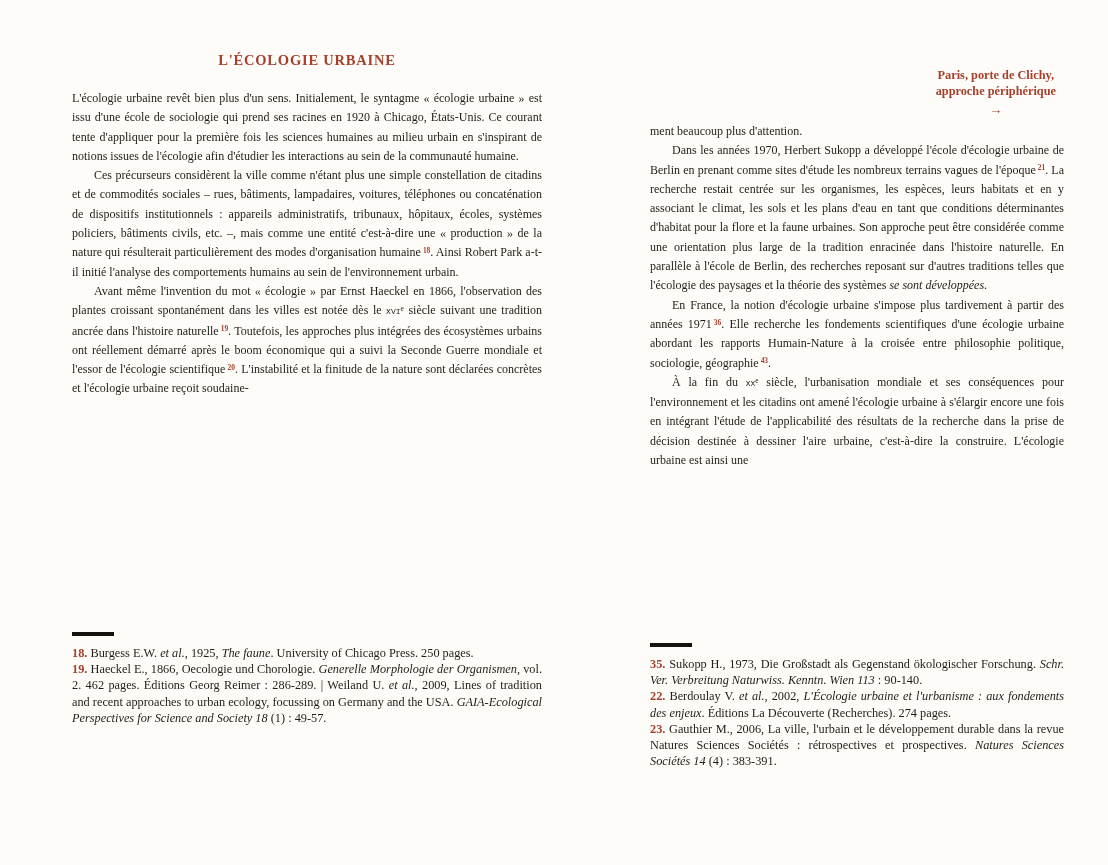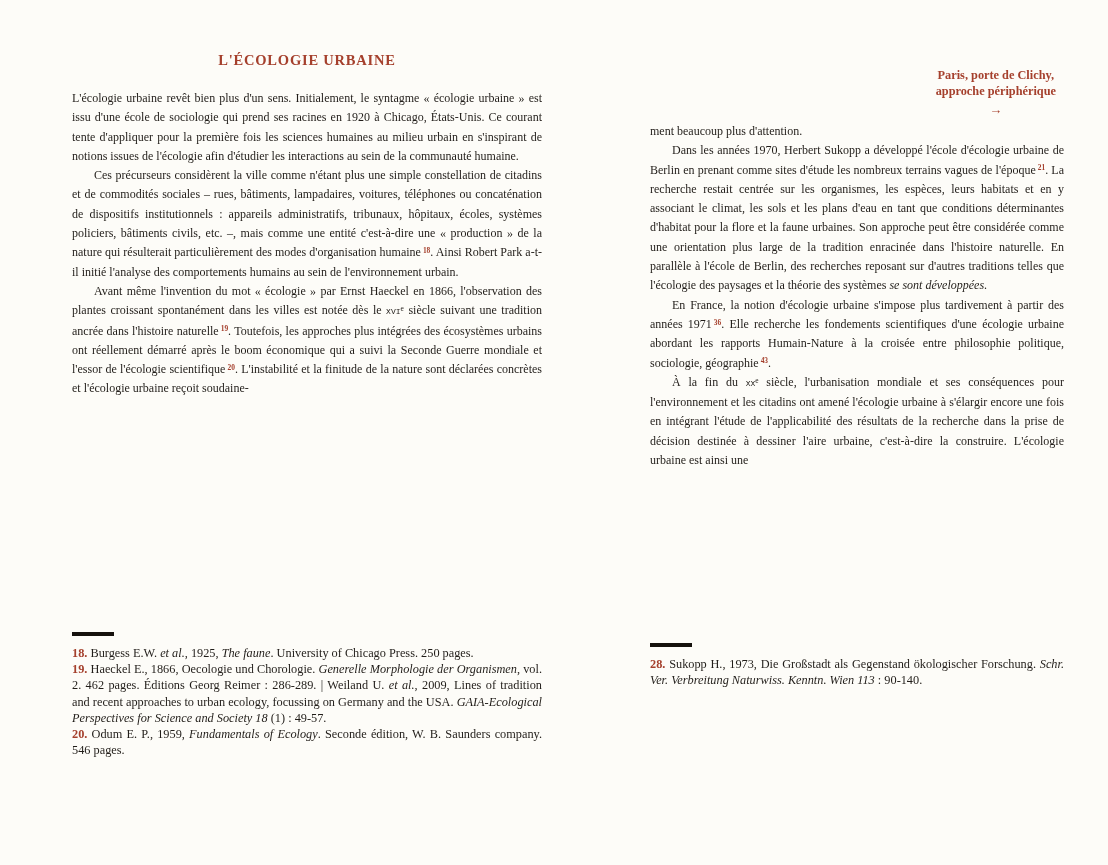--- a/index.html
+++ b/index.html
@@ -123,41 +123,42 @@
     <div class="body-text">
         <p class="para"><span>L'écologie urbaine revêt bien plus d'un sens. Initialement, le syntagme « écologie urbaine » est issu d'une école de sociologie qui prend ses racines en 1920 à Chicago, États-Unis. Ce courant tente d'appliquer pour la première fois les sciences humaines au milieu urbain en s'inspirant de notions issues de l'écologie afin d'étudier les interactions au sein de la communauté humaine.</span></p>
         <p class="para indent"><span>Ces précurseurs considèrent la ville comme n'étant plus une simple constellation de citadins et de commodités sociales – rues, bâtiments, lampadaires, voitures, téléphones ou concaténation de dispositifs institutionnels : appareils administratifs, tribunaux, hôpitaux, écoles, systèmes policiers, bâtiments civils, etc. –, mais comme une entité c'est-à-dire une « production » de la nature qui résulterait particulièrement des modes d'organisation humaine</span><span class="seg-fnref">18</span><span>. Ainsi Robert Park a-t-il initié l'analyse des comportements humains au sein de l'environnement urbain.</span></p>
         <p class="para indent"><span>Avant même l'invention du mot « écologie » par Ernst Haeckel en 1866, l'observation des plantes croissant spontanément dans les villes est notée dès le </span><span class="seg-sc">xvi</span><span class="seg-sup">e</span><span> siècle suivant une tradition ancrée dans l'histoire naturelle</span><span class="seg-fnref">19</span><span>. Toutefois, les approches plus intégrées des écosystèmes urbains ont réellement démarré après le boom économique qui a suivi la Seconde Guerre mondiale et l'essor de l'écologie scientifique</span><span class="seg-fnref">20</span><span>. L'instabilité et la finitude de la nature sont déclarées concrètes et l'écologie urbaine reçoit soudaine-</span></p>
       </div>
     <div class="footnotes">
       <div class="fn-rule"></div>
       <div>
           <p class="footnote"><span class="fn-num">18. </span><span>Burgess E.W. </span><span class="seg-i">et al.</span><span>, 1925, </span><span class="seg-i">The faune</span><span>. University of Chicago Press. 250 pages.</span></p>
           <p class="footnote"><span class="fn-num">19. </span><span>Haeckel E., 1866, Oecologie und Chorologie. </span><span class="seg-i">Generelle Morphologie der Organismen</span><span>, vol. 2. 462 pages. Éditions Georg Reimer : 286-289. | Weiland U. </span><span class="seg-i">et al.</span><span>, 2009, Lines of tradition and recent approaches to urban ecology, focussing on Germany and the USA. </span><span class="seg-i">GAIA-Ecological Perspectives for Science and Society 18</span><span> (1) : 49-57.</span></p>
-          <p class="footnote"><span class="fn-num">20. </span><span>Odum E. P., 1959, </span><span class="seg-i">Fundamentals of Ecology</span><span>. Seconde édition, W. B. Saunders company. 546 pages.</span></p>
         </div>
     </div>
   </section>
 
   <section class="page page-right" lang="fr">
     <div class="photo-caption">
       <div>Paris, porte de Clichy,</div>
       <div>approche périphérique</div>
       <div class="caption-arrow">→</div>
     </div>
     <div class="body-text">
         <p class="para"><span>ment beaucoup plus d'attention.</span></p>
         <p class="para indent"><span>Dans les années 1970, Herbert Sukopp a développé l'école d'écologie urbaine de Berlin en prenant comme sites d'étude les nombreux terrains vagues de l'époque</span><span class="seg-fnref">21</span><span>. La recherche restait centrée sur les organismes, les espèces, leurs habitats et en y associant le climat, les sols et les plans d'eau en tant que conditions déterminantes d'habitat pour la flore et la faune urbaines. Son approche peut être considérée comme une orientation plus large de la tradition enracinée dans l'histoire naturelle. En parallèle à l'école de Berlin, des recherches reposant sur d'autres traditions telles que l'écologie des paysages et la théorie des systèmes </span><span class="seg-i">se sont développées</span><span>.</span></p>
         <p class="para indent"><span>En France, la notion d'écologie urbaine s'impose plus tardivement à partir des années 1971</span><span class="seg-fnref">36</span><span>. Elle recherche les fondements scientifiques d'une écologie urbaine abordant les rapports Humain-Nature à la croisée entre philosophie politique, sociologie, géographie</span><span class="seg-fnref">43</span><span>.</span></p>
         <p class="para indent"><span>À la fin du </span><span class="seg-sc">xx</span><span class="seg-sup">e</span><span> siècle, l'urbanisation mondiale et ses conséquences pour l'environnement et les citadins ont amené l'écologie urbaine à s'élargir encore une fois en intégrant l'étude de l'applicabilité des résultats de la recherche dans la prise de décision destinée à dessiner l'aire urbaine, c'est-à-dire la construire. L'écologie urbaine est ainsi une</span></p>
       </div>
     <div class="footnotes">
       <div class="fn-rule"></div>
       <div>
-          <p class="footnote"><span class="fn-num">28. </span><span>Sukopp H., 1973, Die Großstadt als Gegenstand ökologischer Forschung. </span><span class="seg-i">Schr. Ver. Verbreitung Naturwiss. Kenntn. Wien 113</span><span> : 90-140.</span></p>
+          <p class="footnote"><span class="fn-num">35. </span><span>Sukopp H., 1973, Die Großstadt als Gegenstand ökologischer Forschung. </span><span class="seg-i">Schr. Ver. Verbreitung Naturwiss. Kenntn. Wien 113</span><span> : 90-140.</span></p>
+          <p class="footnote"><span class="fn-num">22. </span><span>Berdoulay V. </span><span class="seg-i">et al.</span><span>, 2002, </span><span class="seg-i">L'Écologie urbaine et l'urbanisme : aux fondements des enjeux</span><span>. Éditions La Découverte (Recherches). 274 pages.</span></p>
+          <p class="footnote"><span class="fn-num">23. </span><span>Gauthier M., 2006, La ville, l'urbain et le développement durable dans la revue Natures Sciences Sociétés : rétrospectives et prospectives. </span><span class="seg-i">Natures Sciences Sociétés 14</span><span> (4) : 383-391.</span></p>
         </div>
     </div>
   </section>
 
   <span class="folio folio-left">18</span>
   <span class="running running-left">Manuel d'écologie urbaine</span>
   <span class="running running-right">Contexte</span>
   <span class="folio folio-right">19</span>
 
 </div>

